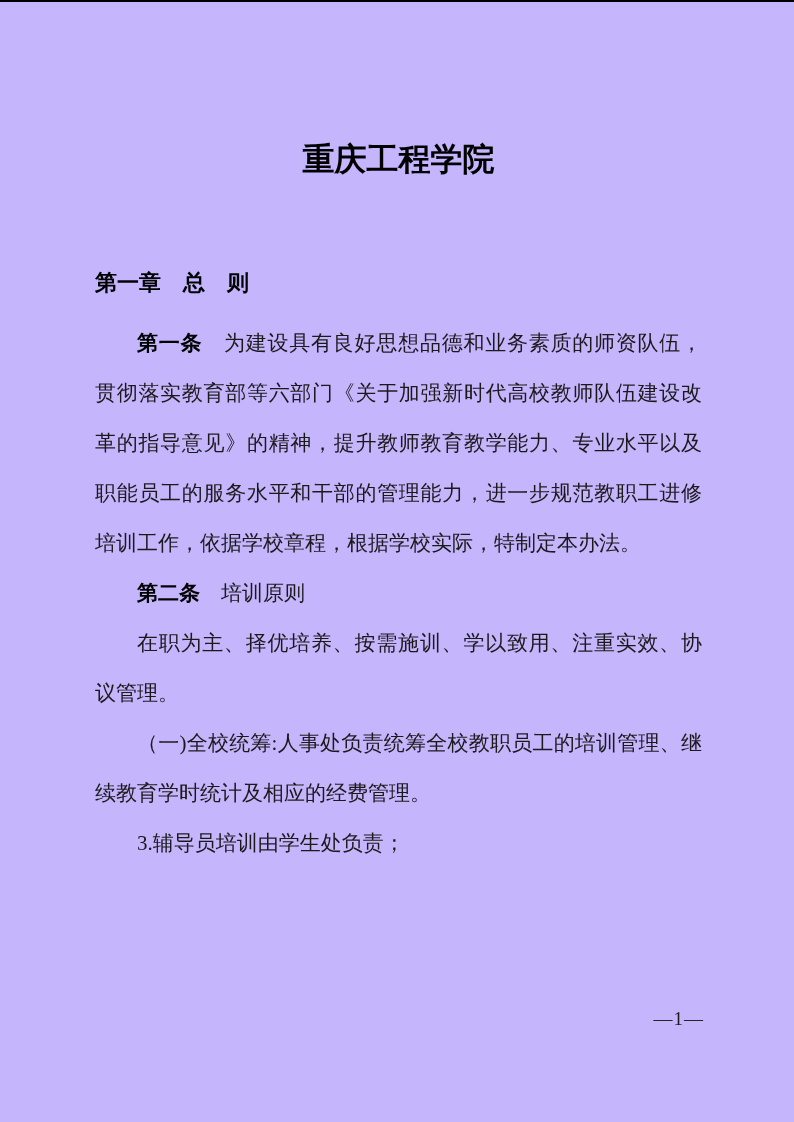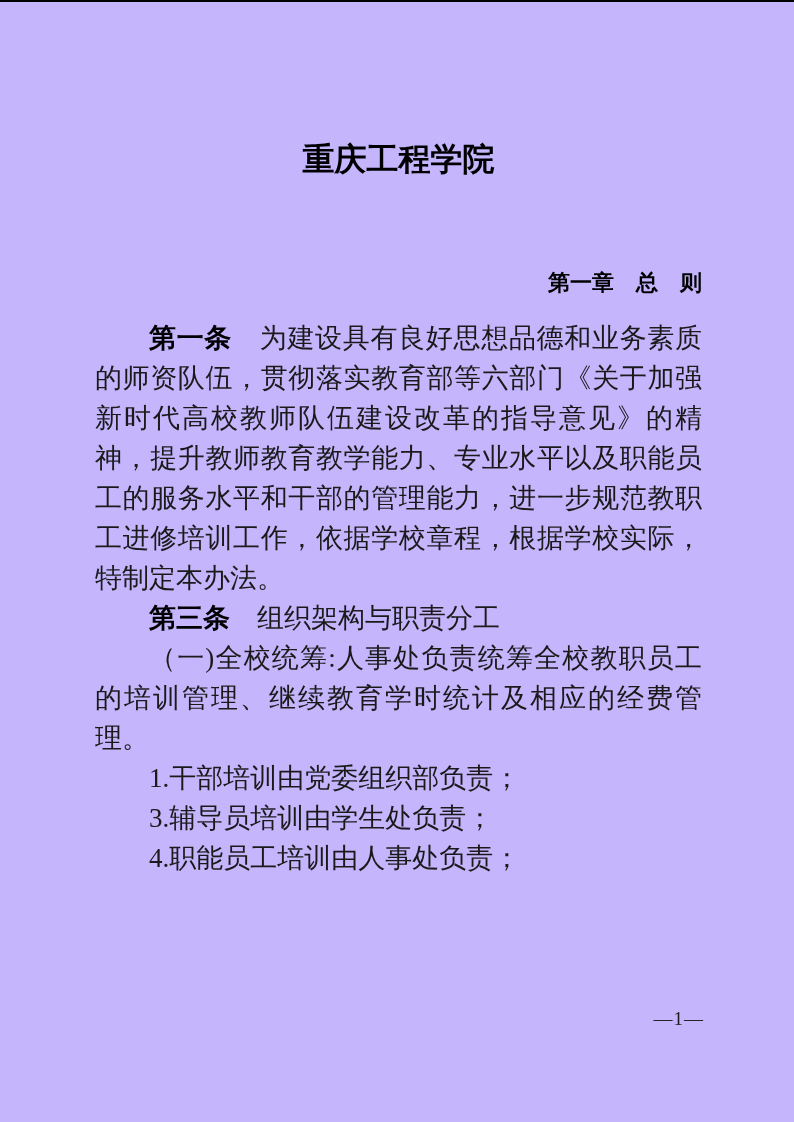--- a/index.html
+++ b/index.html
@@ -31,31 +31,31 @@
   }
   .doc-title {
     text-align: center;
     font-weight: 700;
     font-size: 32px;
     line-height: 38px;
     color: #000;
     margin: 0;
   }
   .chapter-heading {
-    text-align: right;
+    text-align: left;
     font-weight: 700;
     font-size: 22px;
     line-height: 26px;
     color: #000;
     margin: 54px 0 0 0;
   }
   .body-text {
     margin-top: 22px;
-    font-size: 27px;
-    line-height: 40px;
+    font-size: 21px;
+    line-height: 50px;
     text-align: justify;
   }
   .para {
     margin: 0;
     text-indent: 2em;
   }
   .lead {
     font-weight: 700;
     font-family: "Liberation Sans", "DejaVu Sans", sans-serif;
     color: #000;
@@ -84,30 +84,29 @@
     <h1 class="doc-title">
       <span>重庆工程学院</span><br>
       <br>
     </h1>
 
     <h2 class="chapter-heading">第一章　总　则</h2>
 
     <div class="body-text">
       <p class="para"><span class="lead">第一条</span><span>为建设具有良好思想品德和业务素质的师资队伍，贯彻落实教育部等六部门《关于加强新时代高校教师队伍建设改革的指导意见》的精神，提升教师教育教学能力、专业水平以及职能员工的服务水平和干部的管理能力，进一步规范教职工进修培训工作，依据学校章程，根据学校实际，特制定本办法。</span></p>
 
+      <p class="para"><span class="lead">第二条</span><span>培训原则</span></p>
 
+      <p class="para"><span class="lead"></span><span>在职为主、择优培养、按需施训、学以致用、注重实效、协议管理。</span></p>
 
-      <p class="para"><span class="lead">第三条</span><span>组织架构与职责分工</span></p>
 
       <p class="para"><span class="lead"></span><span>（一)全校统筹:人事处负责统筹全校教职员工的培训管理、继续教育学时统计及相应的经费管理。</span></p>
 
 
-      <p class="para"><span class="lead"></span><span>1.干部培训由党委组织部负责；</span></p>
 
 
       <p class="para"><span class="lead"></span><span>3.辅导员培训由学生处负责；</span></p>
 
-      <p class="para"><span class="lead"></span><span>4.职能员工培训由人事处负责；</span></p>
     </div>
   </div>
 
   <div class="page-number">—1—</div>
 </div>
 
 </body></html>

